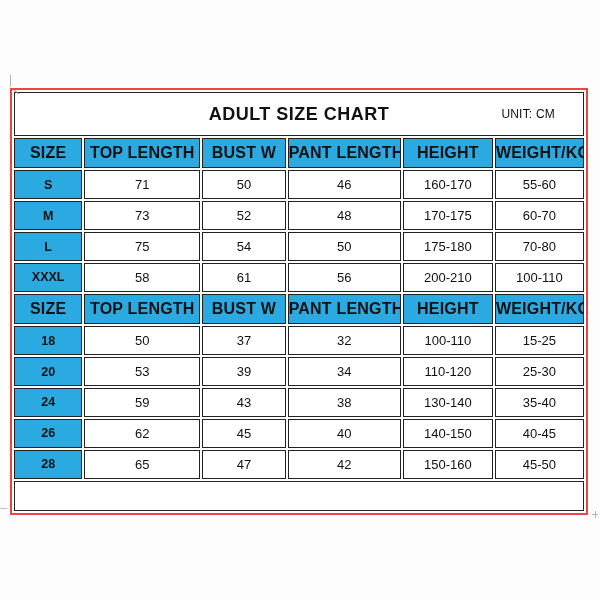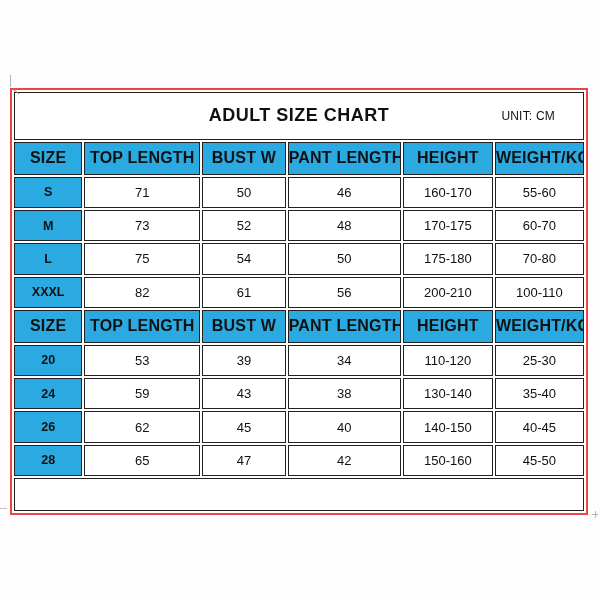--- a/index.html
+++ b/index.html
@@ -135,33 +135,41 @@
           <tr class="row-data">
             <td class="cell-size">L</td>
             <td class="cell-value">75</td>
             <td class="cell-value">54</td>
             <td class="cell-value">50</td>
             <td class="cell-value">175-180</td>
             <td class="cell-value">70-80</td>
           </tr>
           <tr class="row-data">
             <td class="cell-size">XXXL</td>
-            <td class="cell-value">82</td>
+            <td class="cell-value">58</td>
             <td class="cell-value">61</td>
             <td class="cell-value">56</td>
             <td class="cell-value">200-210</td>
             <td class="cell-value">100-110</td>
           </tr>
           <tr class="row-header">
             <td>SIZE</td>
             <td>TOP LENGTH</td>
             <td>BUST W</td>
             <td>PANT LENGTH</td>
             <td>HEIGHT</td>
             <td>WEIGHT/KG</td>
+          </tr>
+          <tr class="row-data">
+            <td class="cell-size">18</td>
+            <td class="cell-value">50</td>
+            <td class="cell-value">37</td>
+            <td class="cell-value">32</td>
+            <td class="cell-value">100-110</td>
+            <td class="cell-value">15-25</td>
           </tr>
           <tr class="row-data">
             <td class="cell-size">20</td>
             <td class="cell-value">53</td>
             <td class="cell-value">39</td>
             <td class="cell-value">34</td>
             <td class="cell-value">110-120</td>
             <td class="cell-value">25-30</td>
           </tr>
           <tr class="row-data">

